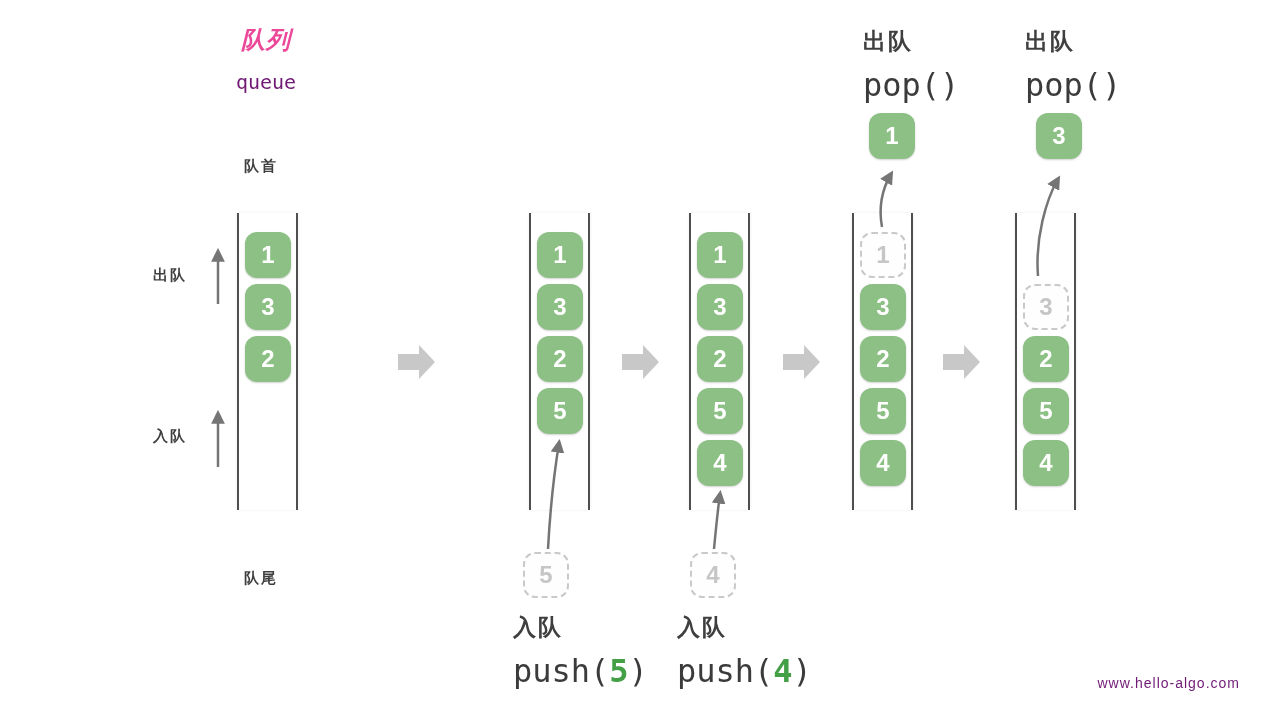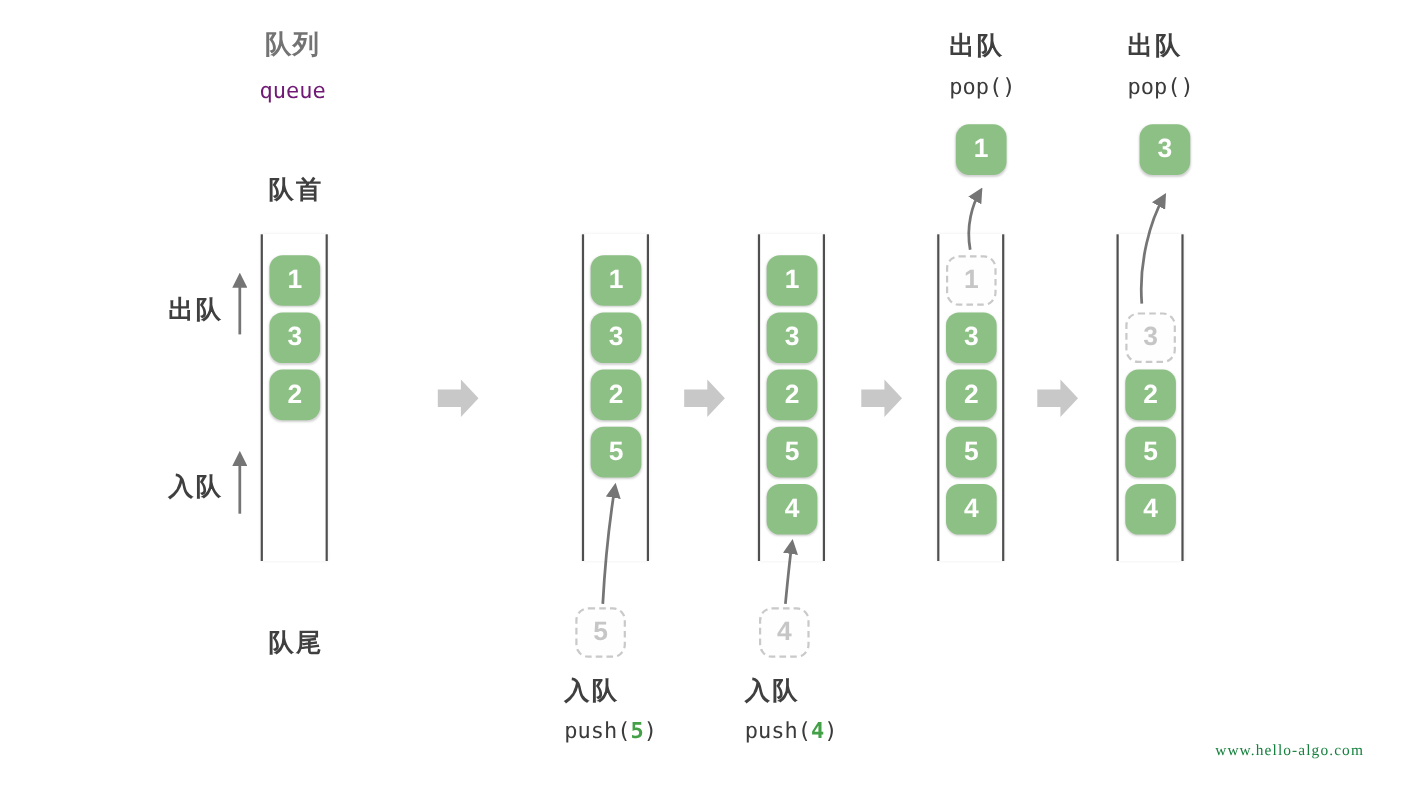--- a/index.html
+++ b/index.html
@@ -3,25 +3,25 @@
 <meta charset="utf-8">
 <style>
   html,body{margin:0;padding:0;background:#ffffff;}
   #canvas{
     position:relative;width:1280px;height:720px;background:#ffffff;
     overflow:hidden;font-family:"Liberation Sans",sans-serif;
   }
   #arrow-layer{position:absolute;left:0;top:0;width:1280px;height:720px;}
 
   .title-block{position:absolute;left:216px;top:24px;width:100px;text-align:center;}
-  .title-zh{font-size:24px;font-weight:bold;color:#737373;letter-spacing:1px;}
+  .title-zh{font-size:24px;font-weight:bold;color:#ec4899;letter-spacing:1px;font-style:italic;}
   .title-en{margin-top:14px;font-size:20px;color:#701a75;font-family:"DejaVu Sans Mono",monospace;}
 
   .cn-label{
-    position:absolute;font-size:23px;font-weight:bold;color:#3F3F3F;
+    position:absolute;font-size:15px;font-weight:bold;color:#3F3F3F;
     letter-spacing:2px;white-space:nowrap;
   }
 
   .queue-col{
     position:absolute;box-sizing:border-box;
     border-left:2px solid #4F4F4F;border-right:2px solid #4F4F4F;
     box-shadow:0 0 3px rgba(0,0,0,0.08);
     background:transparent;
   }
   .qbox{
@@ -33,28 +33,28 @@
     background:#8CC084;color:#ffffff;
     box-shadow:0 1px 2px rgba(0,0,0,0.18);
   }
   .qbox.ghost{
     background:#fefefe;border:2px dashed #C9C9C9;color:#C6C6C6;
   }
 
   .op-group{position:absolute;white-space:nowrap;}
   .op-zh{font-size:23px;font-weight:bold;color:#3F3F3F;letter-spacing:2px;}
   .op-code{
-    margin-top:9px;font-size:20px;color:#3B3B3B;
+    margin-top:9px;font-size:32px;color:#3B3B3B;
     font-family:"DejaVu Sans Mono",monospace;
   }
   .op-code .arg{color:#43A047;font-weight:bold;}
 
   .watermark{
-    position:absolute;right:40px;top:675px;font-size:14px;color:#15803d;
-    font-family:Liberation Serif, serif;letter-spacing:1px;
+    position:absolute;right:40px;top:675px;font-size:14px;color:#701a75;
+    font-family:Liberation Sans, sans-serif;letter-spacing:1px;
   }
 </style>
 </head>
 <body>
 
 <div id="canvas">
 
   <svg id="arrow-layer" viewBox="0 0 1280 720">
     <defs>
       <marker id="ah" viewBox="0 0 10 10" refX="7" refY="5" markerWidth="5.5" markerHeight="5.5" orient="auto-start-reverse">

